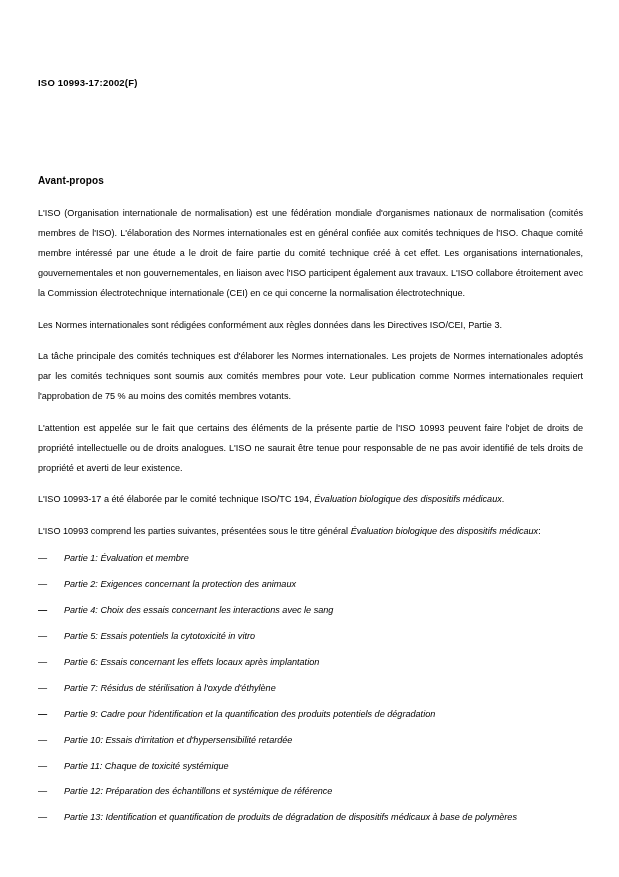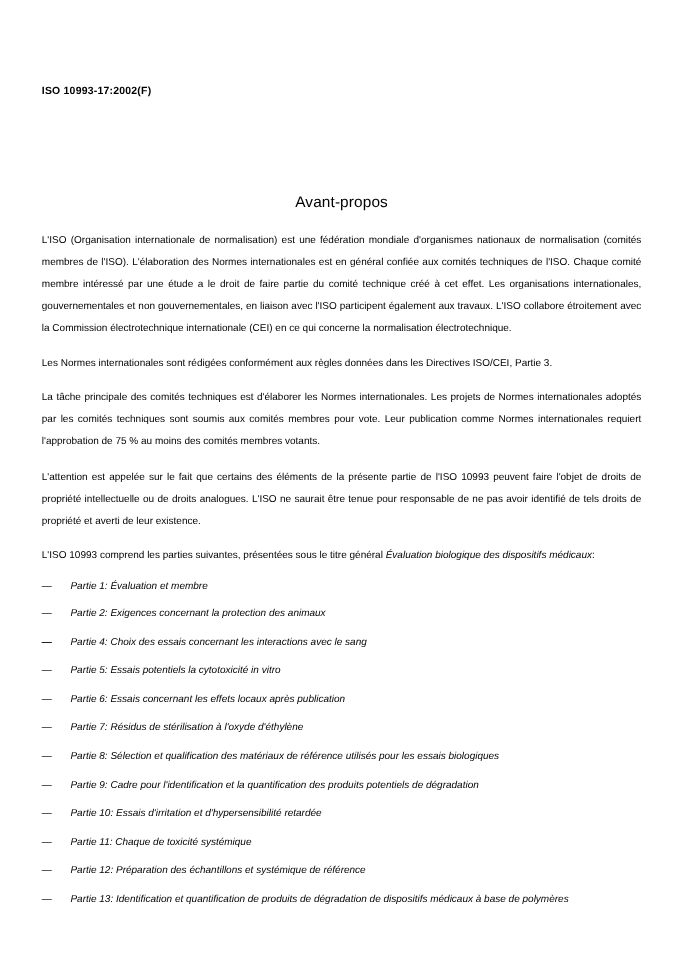--- a/index.html
+++ b/index.html
@@ -28,25 +28,24 @@
     font-weight: bold;
     letter-spacing: 0.2px;
   }
   .content {
     position: absolute;
     top: 131px;
     left: 38px;
     width: 545px;
   }
   .section-title {
-    font-size: 14px;
-    font-weight: normal;
+    font-size: 10px;
+    font-weight: bold;
     margin: 0 0 17px 0;
     letter-spacing: 0.1px;
-    text-align: center;
   }
   p.para {
     font-size: 9.1px;
     line-height: 20px;
     text-align: justify;
     margin: 0 0 11.5px 0;
     hyphens: none;
   }
   .it {
     font-style: italic;
@@ -100,32 +99,33 @@
 
   <div class="content">
 
     <h1 class="section-title">Avant-propos</h1>
 
     <p class="para">L'ISO (Organisation internationale de normalisation) est une fédération mondiale d'organismes nationaux de normalisation (comités membres de l'ISO). L'élaboration des Normes internationales est en général confiée aux comités techniques de l'ISO. Chaque comité membre intéressé par une étude a le droit de faire partie du comité technique créé à cet effet. Les organisations internationales, gouvernementales et non gouvernementales, en liaison avec l'ISO participent également aux travaux. L'ISO collabore étroitement avec la Commission électrotechnique internationale (CEI) en ce qui concerne la normalisation électrotechnique.</p>
     <p class="para">Les Normes internationales sont rédigées conformément aux règles données dans les Directives ISO/CEI, Partie 3.</p>
     <p class="para">La tâche principale des comités techniques est d'élaborer les Normes internationales. Les projets de Normes internationales adoptés par les comités techniques sont soumis aux comités membres pour vote. Leur publication comme Normes internationales requiert l'approbation de 75 % au moins des comités membres votants.</p>
     <p class="para">L'attention est appelée sur le fait que certains des éléments de la présente partie de l'ISO 10993 peuvent faire l'objet de droits de propriété intellectuelle ou de droits analogues. L'ISO ne saurait être tenue pour responsable de ne pas avoir identifié de tels droits de propriété et averti de leur existence.</p>
 
+    <p class="para"><span>L'ISO 10993-17 a été élaborée par le comité technique ISO/TC 194, </span><span class="it">Évaluation biologique des dispositifs médicaux</span><span>.</span></p>
 
     <p class="para"><span>L'ISO 10993 comprend les parties suivantes, présentées sous le titre général </span><span class="it">Évaluation biologique des dispositifs médicaux</span><span>:</span></p>
 
     <ul class="list">
       <li class="list-item"><span class="dash">—</span><span>Partie 1: Évaluation et membre</span></li>
       <li class="list-item"><span class="dash">—</span><span>Partie 2: Exigences concernant la protection des animaux</span></li>
       <li class="list-item"><span class="dash">—</span></li>
       <li class="list-item"><span class="dash">—</span><span>Partie 4: Choix des essais concernant les interactions avec le sang</span></li>
       <li class="list-item"><span class="dash">—</span><span>Partie 5: Essais potentiels la cytotoxicité in vitro</span></li>
-      <li class="list-item"><span class="dash">—</span><span>Partie 6: Essais concernant les effets locaux après publication</span></li>
+      <li class="list-item"><span class="dash">—</span><span>Partie 6: Essais concernant les effets locaux après implantation</span></li>
       <li class="list-item"><span class="dash">—</span><span>Partie 7: Résidus de stérilisation à l'oxyde d'éthylène</span></li>
-      <li class="list-item"><span class="dash">—</span><span>Partie 8: Sélection et qualification des matériaux de référence utilisés pour les essais biologiques</span></li>
+      <li class="list-item"><span class="dash">—</span></li>
       <li class="list-item"><span class="dash">—</span><span>Partie 9: Cadre pour l'identification et la quantification des produits potentiels de dégradation</span></li>
       <li class="list-item"><span class="dash">—</span><span>Partie 10: Essais d'irritation et d'hypersensibilité retardée</span></li>
       <li class="list-item"><span class="dash">—</span><span>Partie 11: Chaque de toxicité systémique</span></li>
       <li class="list-item"><span class="dash">—</span><span>Partie 12: Préparation des échantillons et systémique de référence</span></li>
       <li class="list-item"><span class="dash">—</span><span>Partie 13: Identification et quantification de produits de dégradation de dispositifs médicaux à base de polymères</span></li>
     </ul>
 
   </div>
 
   <div class="footer">

